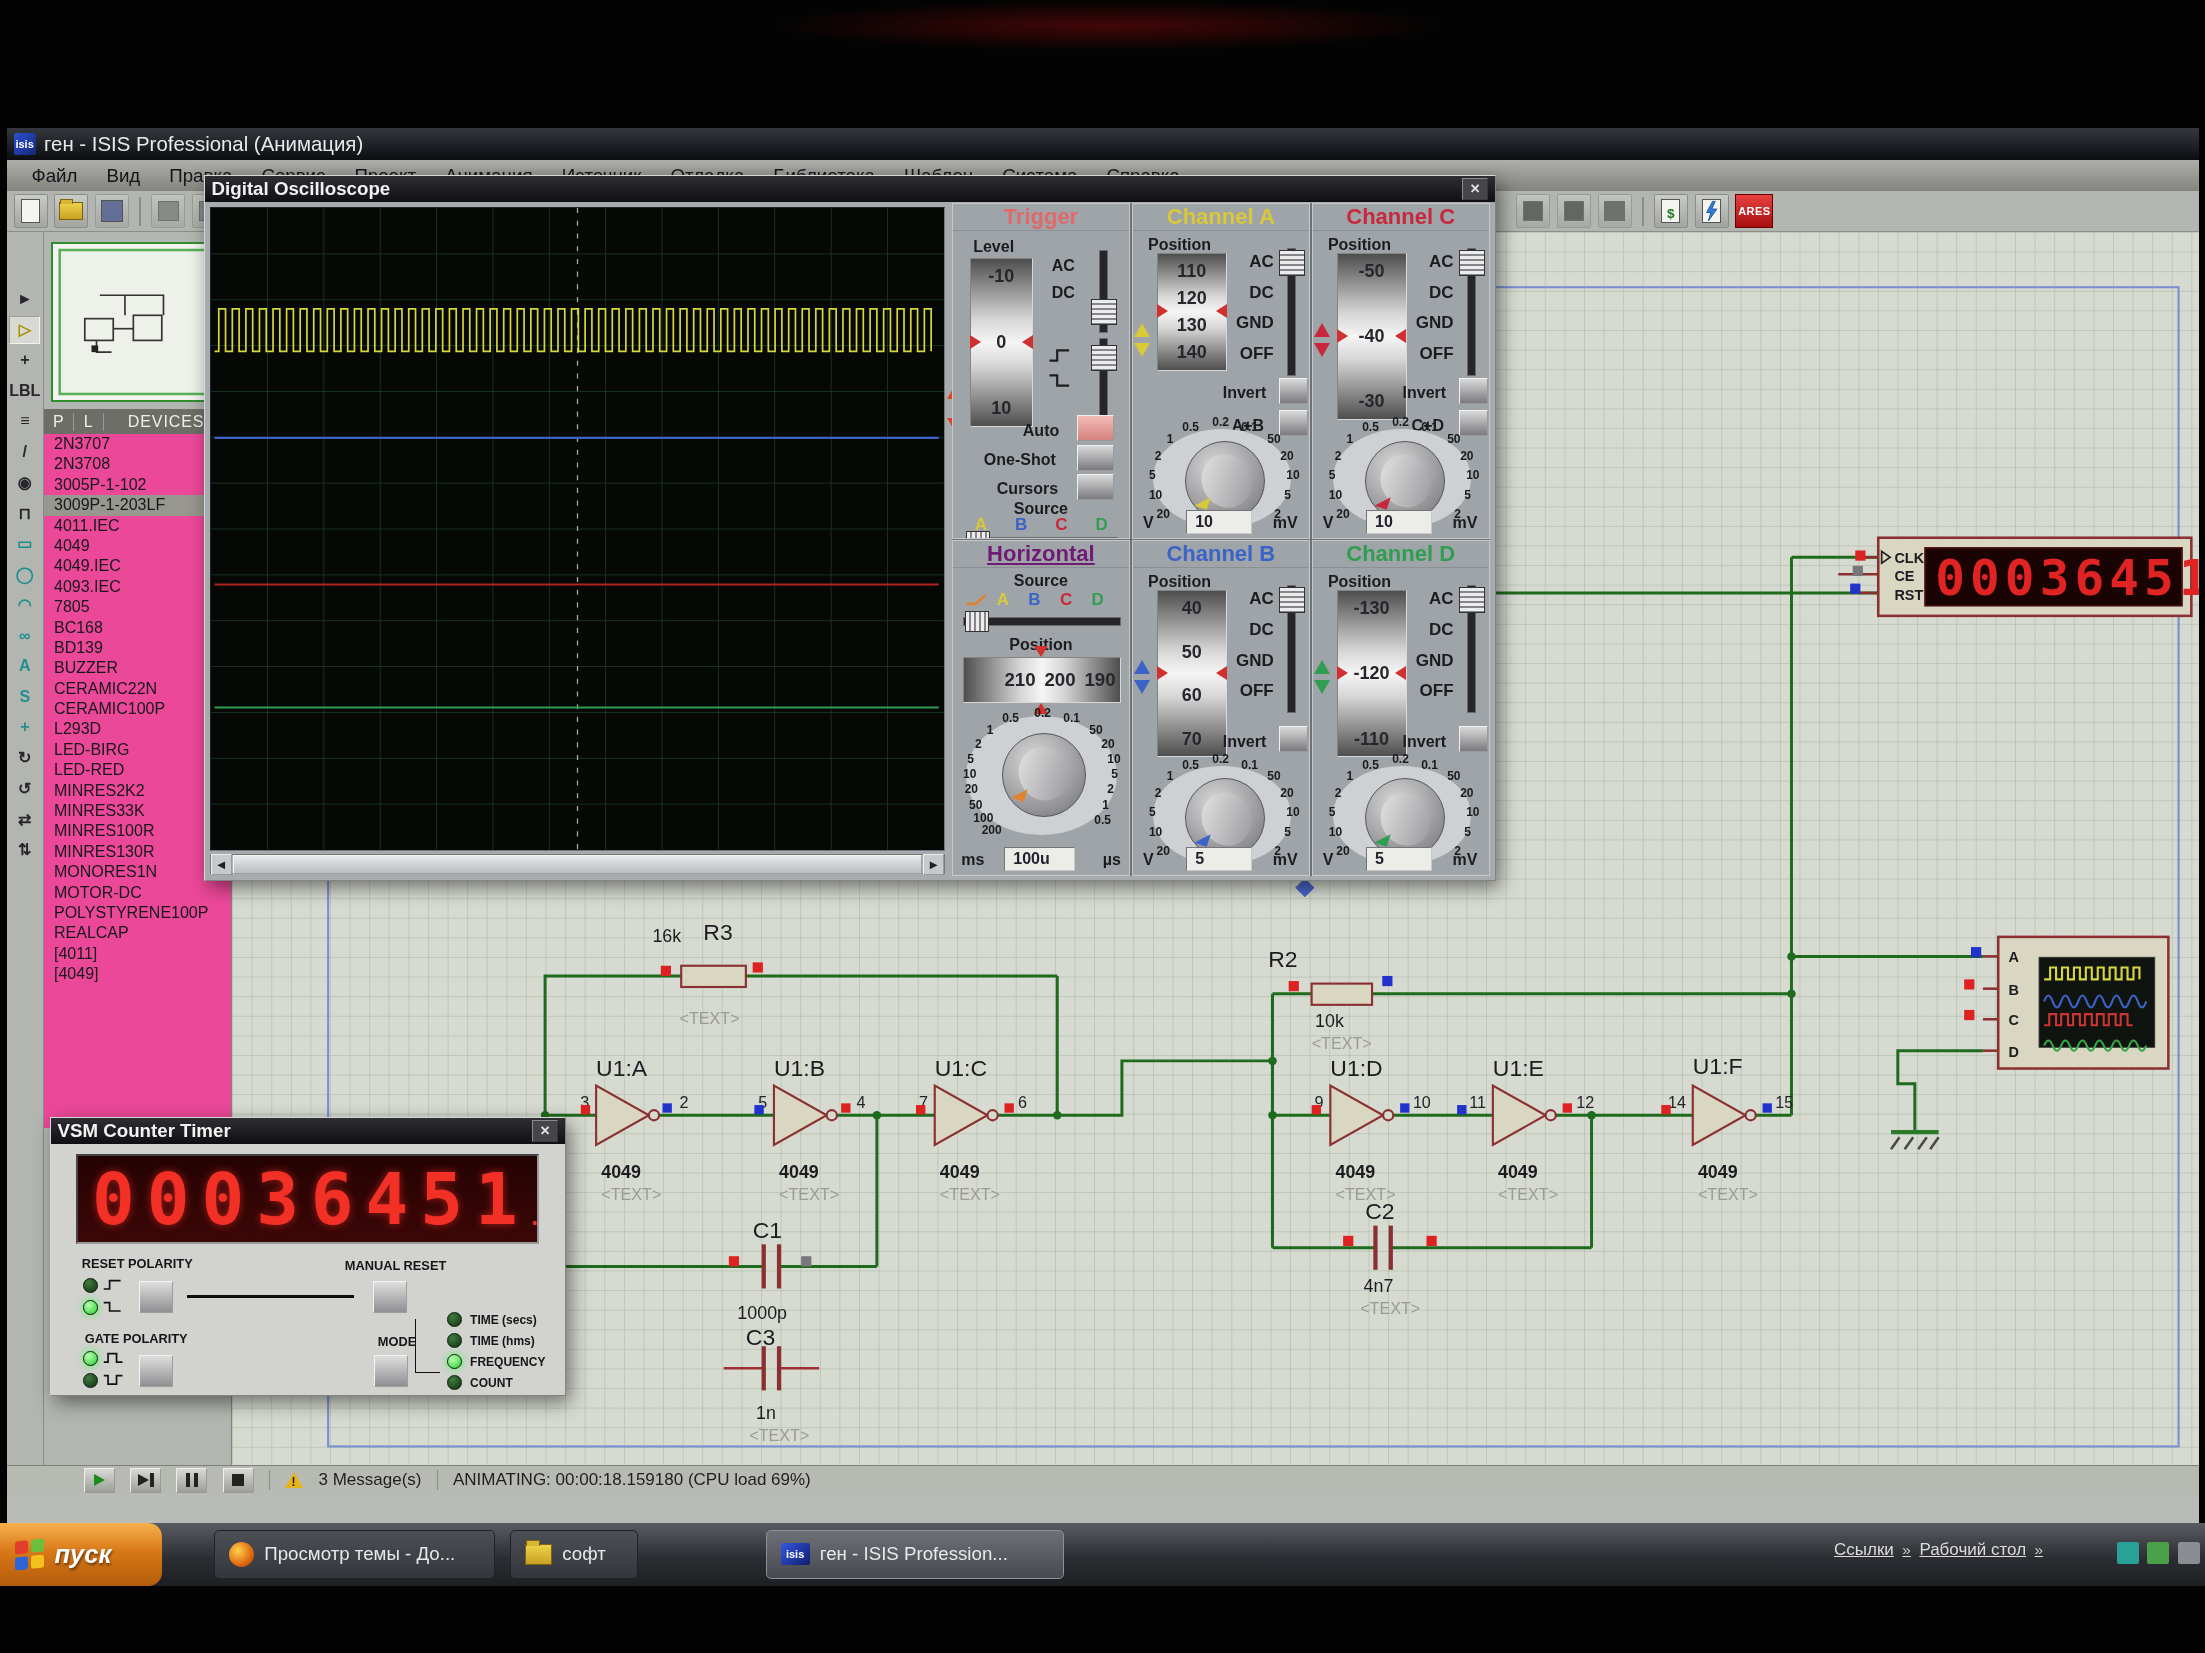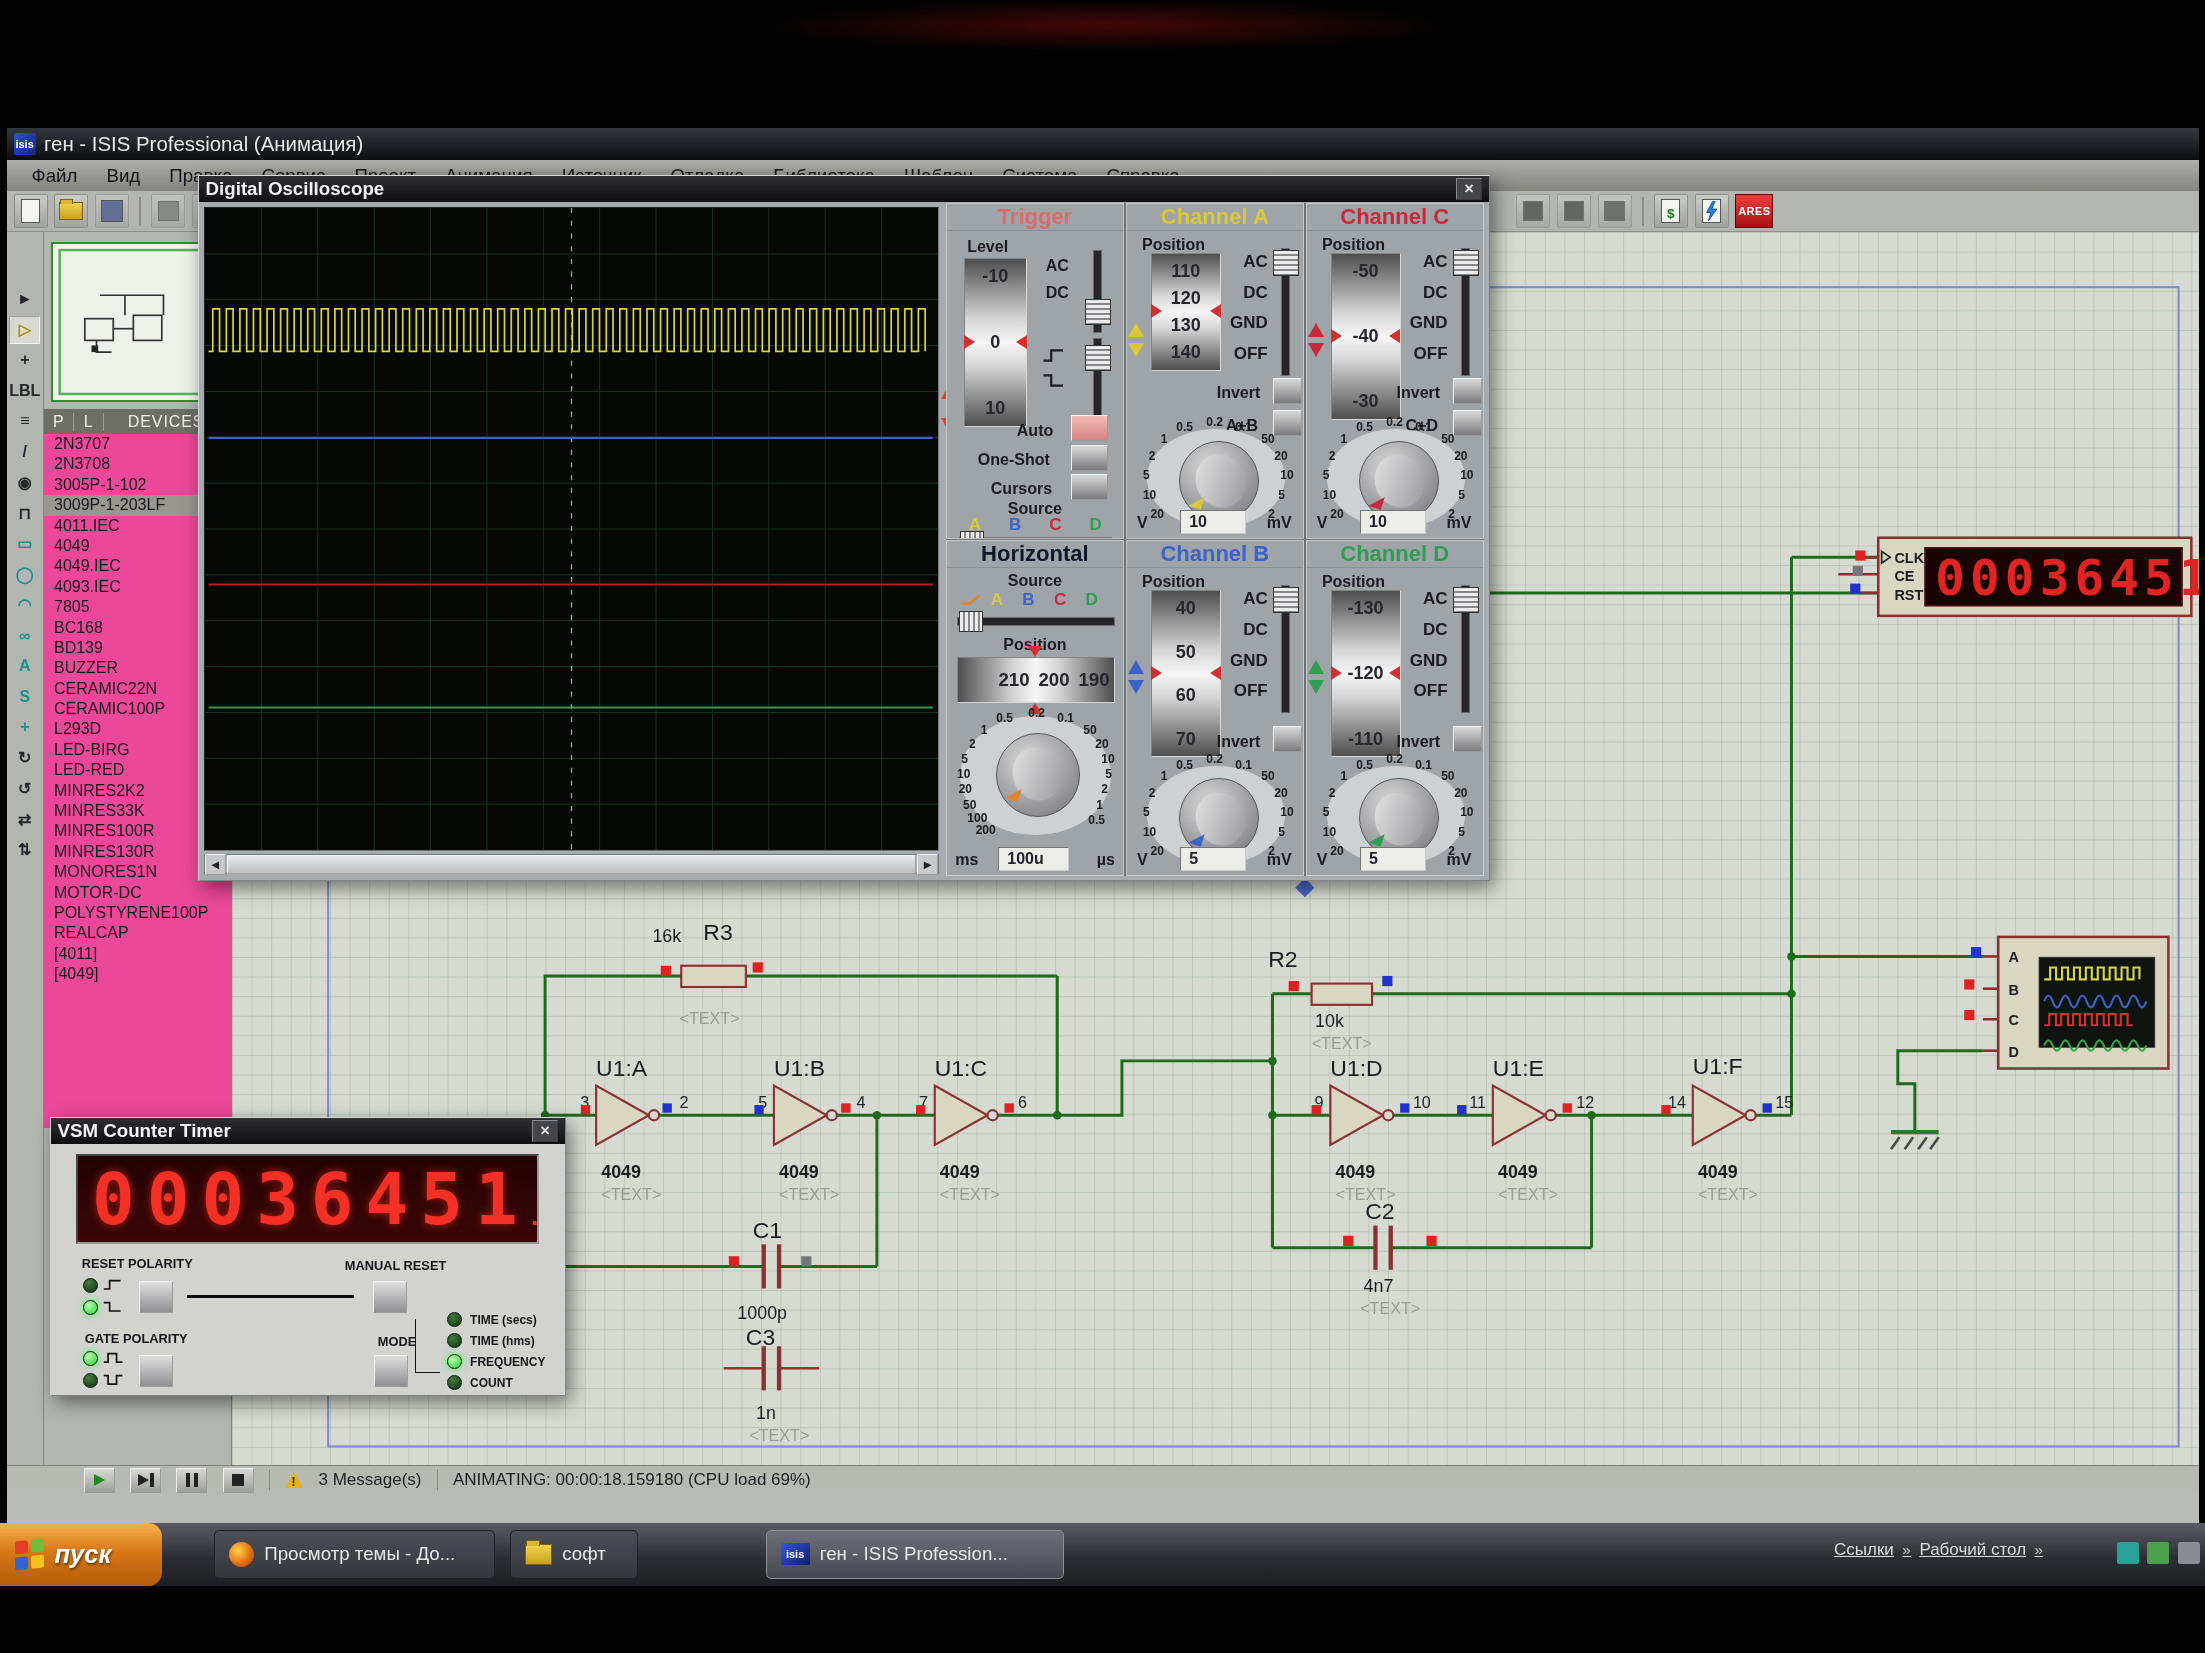--- a/index.html
+++ b/index.html
@@ -49,21 +49,21 @@
   #schematic-svg .pin{font-size:19px;fill:#23232a;}
   #schematic-svg .part{font-size:21px;font-weight:bold;}
   #schematic-svg .ph{font-size:19px;fill:#9b9b95;}
   #schematic-svg .pintxt{font-size:17px;font-weight:bold;}
   #schematic-svg .segtext{font-family:"DejaVu Sans Mono",monospace;font-size:58px;font-weight:bold;fill:#e02424;letter-spacing:6px;}
   
   .win{position:absolute;background:#a6abaf;border:1.7px outset #d6d6d6;box-shadow:5.1px 6.8px 18.7px rgba(0,0,0,.5);}
   .win-title{height:25.5px;background:linear-gradient(180deg,#2e2e33,#0e0e13);color:#f2f2f2;font-weight:bold;font-size:18.7px;display:flex;align-items:center;padding:0 6.8px;}
   .win-x{margin-left:auto;width:24px;height:19.6px;background:#45454c;border:0.9px outset #8a8a90;color:#e3e3e3;font-size:12.8px;display:flex;align-items:center;justify-content:center;}
   
-  #scope-win{left:191px;top:47px;width:1290px;height:704px;}
+  #scope-win{left:197px;top:47px;width:1290px;height:704px;}
   #scope-screen{position:absolute;left:5.1px;top:31px;width:735px;height:644px;background:#050805;border:1.7px inset #777;box-sizing:border-box;}
   #scope-scroll{position:absolute;left:5.1px;top:678px;width:735px;height:20.4px;background:#aeb2b5;border:0.9px solid #777;display:flex;align-items:center;box-sizing:border-box;}
   .sc-arrow{width:18.7px;height:18.7px;background:#c6cacc;border:0.9px outset #eee;font-size:10.2px;display:flex;align-items:center;justify-content:center;color:#222;}
   .sc-thumb{flex:1;height:17px;margin:0 1.7px;background:linear-gradient(180deg,#e8eaec,#b9bdc0);border:0.9px outset #f4f4f4;}
   .trgmark{position:absolute;left:742px;width:0;height:0;}
   .trgmark.up{border-left:7.7px solid transparent;border-right:7.7px solid transparent;border-bottom:12.8px solid #d42;}
   .trgmark.down{border-left:7.7px solid transparent;border-right:7.7px solid transparent;border-top:12.8px solid #d42;}
   .panels{position:absolute;left:747px;top:27px;width:538px;height:673px;display:grid;grid-template-columns:1fr 1fr 1fr;grid-template-rows:1fr 1fr;gap:1.7px;background:#6d7277;}
   .panel{background:#9fa4a8;position:relative;border:0.9px solid #c6c8ca;box-sizing:border-box;overflow:hidden;}
   .phead{height:25.5px;line-height:25.5px;text-align:center;font-weight:bold;font-size:22px;border-bottom:1.7px groove #8a8f93;font-style:normal;}
@@ -748,21 +748,21 @@
               <span>5</span>
               <span>2</span>
             </div>
         </div>
         <div class="unit" style="left:10.2px;top:310px">V</div>
         <div class="unit" style="left:140px;top:310px">mV</div>
         <div class="vbox" style="left:53px;top:306px;width:66px;height:24px">10</div>
       </div>
 
       <div class="panel">
-        <div class="phead" style="color: #0f172a;">Horizontal</div>
+        <div class="phead" style="color: #701a75; text-decoration: underline;">Horizontal</div>
         <div class="plabel" style="left:0;top:31px;width:100%;text-align:center">Source</div>
         <svg width="25.5" height="15.3" style="position:absolute;left:12px;top:51px" viewBox="0 0 30 18">
             <path d="M2 14 h10 l12 -10" stroke="#e0832f" stroke-width="3" fill="none"></path>
           </svg>
         <div class="src-row" style="left:44px;top:49px;width:107px">
 
         <span style="color: rgb(216, 200, 58);">A</span>
             <span style="color: rgb(60, 99, 200);">B</span>
             <span style="color: rgb(200, 40, 60);">C</span>
             <span style="color: rgb(47, 158, 80);">D</span>

